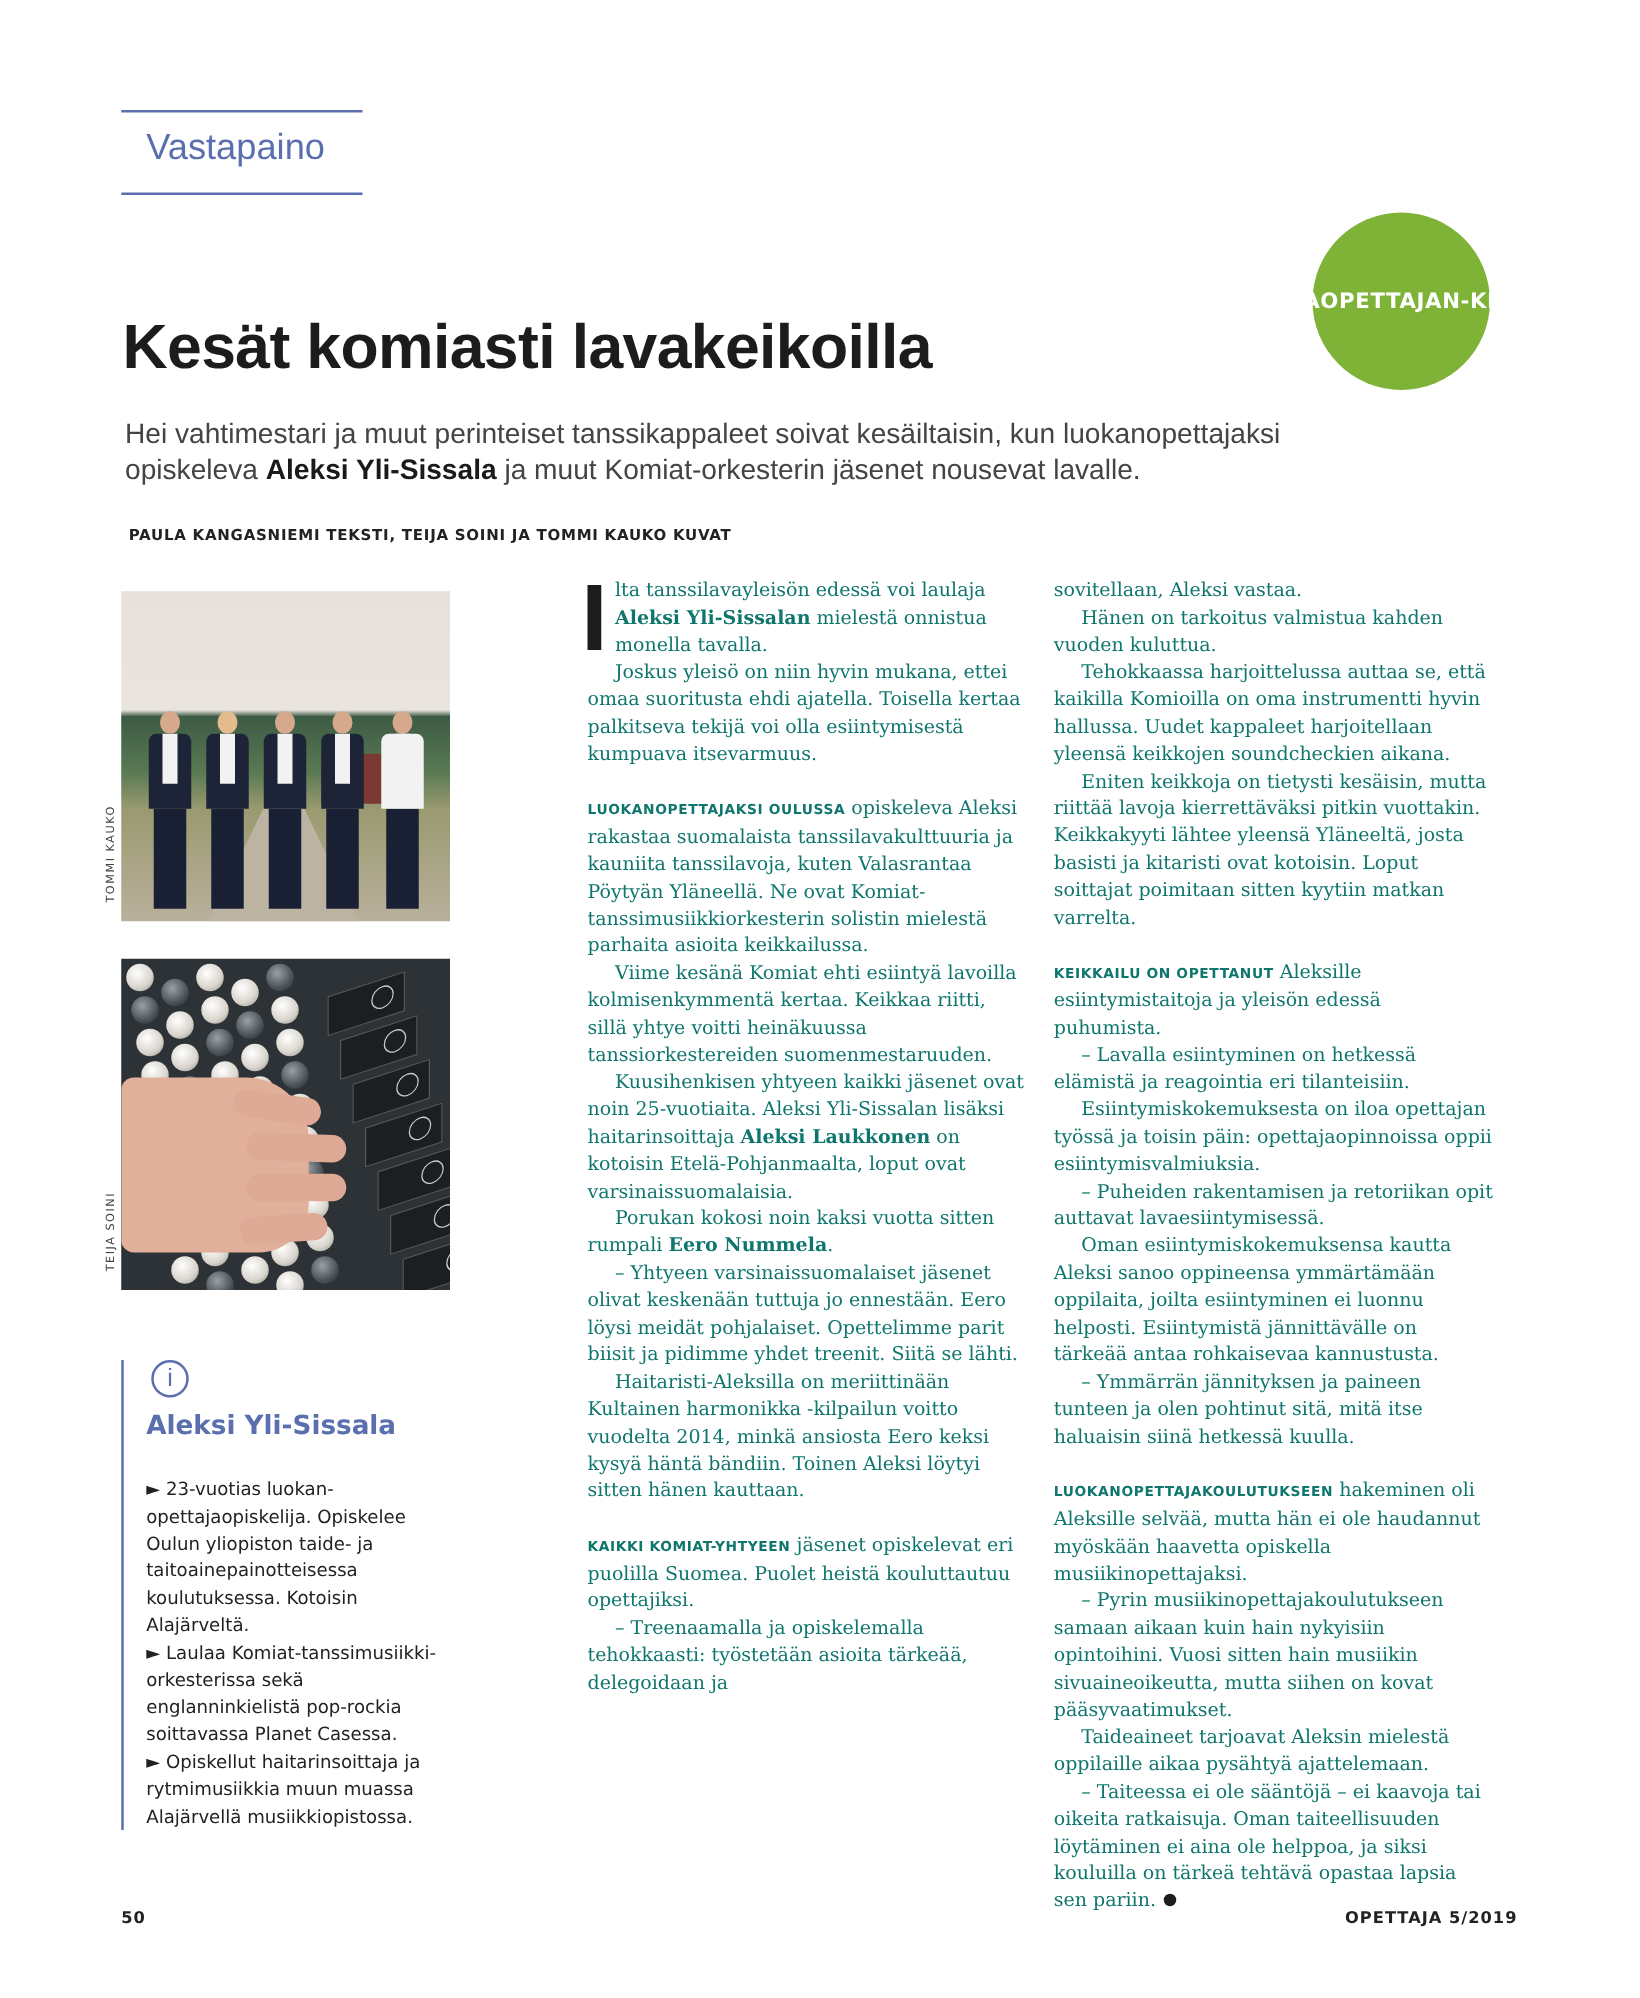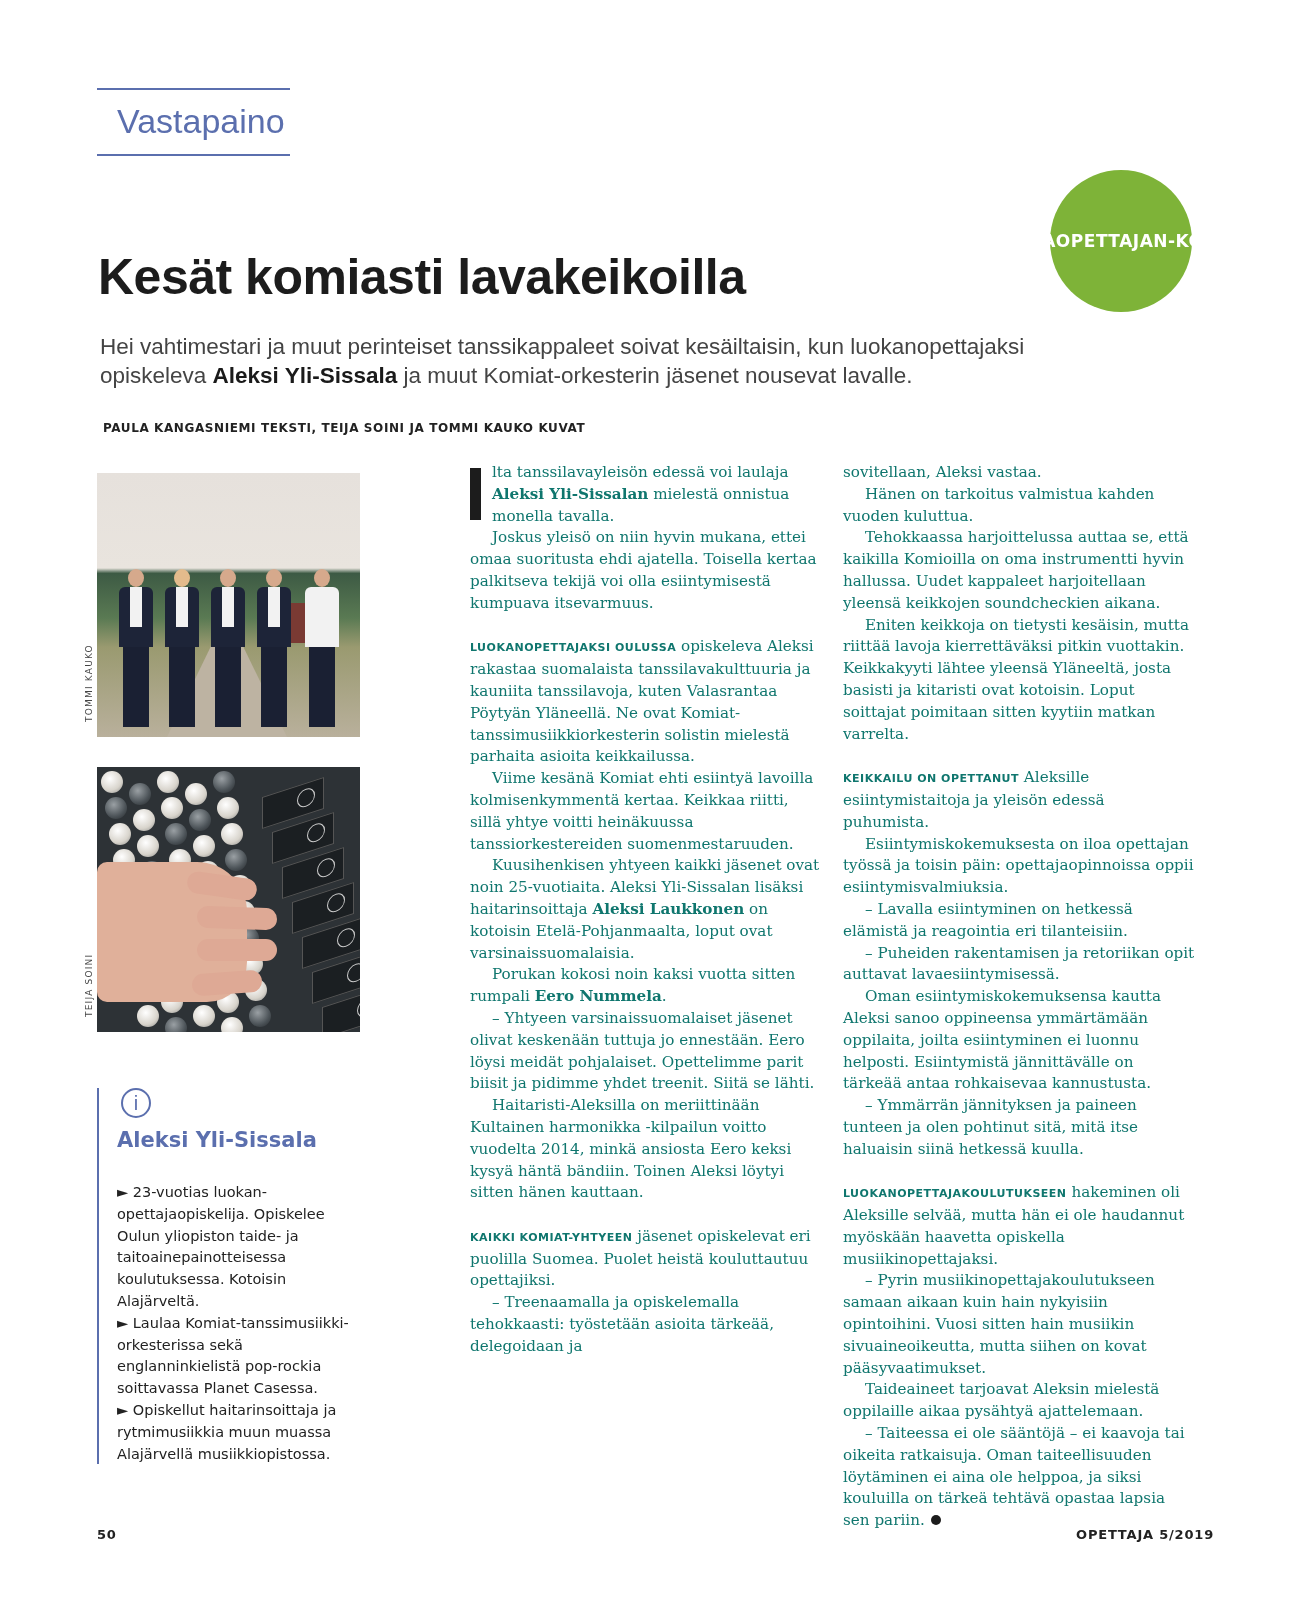--- a/index.html
+++ b/index.html
@@ -1,18 +1,18 @@
 <!DOCTYPE html>
 <html><head>
 <meta charset="utf-8">
 <style>
   html, body { margin: 0; padding: 0; background: #ffffff; }
   body { width: 1312px; height: 1598px; position: relative; overflow: hidden; font-family: "DejaVu Serif", serif; color: #222; }
   .section-label { position: absolute; left: 97px; top: 88px; width: 193px; height: 64px; border-top: 2px solid #5b6fae; border-bottom: 2px solid #5b6fae; }
-  .section-label span { position: absolute; left: 20px; top: 12px; font-family: "Liberation Sans", sans-serif; font-size: 34px; color: #5b6fae; }
+  .section-label span { position: absolute; left: 20px; top: 12px; font-family: "Liberation Sans", sans-serif; font-size: 29px; color: #5b6fae; }
   .theme-badge { position: absolute; left: 1050px; top: 170px; width: 142px; height: 142px; border-radius: 50%; background: #7eb338; display: flex; flex-direction: row; align-items: center; justify-content: center; }
   .theme-badge div { font-family: "DejaVu Sans", sans-serif; font-weight: bold; color: #fff; font-size: 17px; line-height: 27px; letter-spacing: 0.5px; }
   .title { position: absolute; left: 98px; top: 248px; font-family: "Liberation Sans", sans-serif; font-weight: bold; font-size: 50px; color: #1c1c1c; letter-spacing: -0.5px; }
   .lead { position: absolute; left: 100px; top: 332px; width: 960px; font-family: "Liberation Sans", sans-serif; font-size: 22.5px; line-height: 29px; color: #444; }
   .lead b { color: #1a1a1a; }
   .byline { position: absolute; left: 103px; top: 421px; font-family: "DejaVu Sans", sans-serif; font-weight: bold; font-size: 12px; letter-spacing: 0.6px; color: #222; }
   .photo { position: absolute; left: 97px; width: 263px; overflow: hidden; }
   .photo1 { top: 473px; height: 264px; background: linear-gradient(#e6e1dc 0%, #e9e4de 36%, #3d5a44 38%, #5a7a53 55%, #9a9a70 66%, #b9b09c 100%); }
   .photo2 { top: 767px; height: 265px; background: #2d3236; }
   .credit { position: absolute; font-family: "DejaVu Sans", sans-serif; font-size: 9px; letter-spacing: 1.2px; color: #444; transform: rotate(-90deg); transform-origin: left top; white-space: nowrap; }
@@ -47,21 +47,21 @@
 </head>
 <body>
 
 <div class="section-label">
   <span>Vastapaino</span>
 </div>
 
 <div class="theme-badge">
   <div>TEEMANA</div>
   <div>OPETTAJAN-</div>
-  <div>KOULUTUS</div>
+  <div>KEIKKAILU</div>
 </div>
 
 <h1 class="title" style="margin:0">Kesät komiasti lavakeikoilla</h1>
 <div class="lead"><span>Hei vahtimestari ja muut perinteiset tanssikappaleet soivat kesäiltaisin, kun luokanopettajaksi opiskeleva </span><b>Aleksi Yli-Sissala</b><span> ja muut Komiat-orkesterin jäsenet nousevat lavalle.</span></div>
 <div class="byline">PAULA KANGASNIEMI TEKSTI, TEIJA SOINI JA TOMMI KAUKO KUVAT</div>
 
 <div class="credit" style="left:84px; top:722px;">TOMMI KAUKO</div>
 <div class="photo photo1">
   <div style="position:absolute;left:70px;top:140px;width:0;height:0;border-left:60px solid transparent;border-right:60px solid transparent;border-bottom:124px solid #bdb3a2;"></div>
   <div style="position:absolute;left:160px;top:130px;width:60px;height:40px;background:#7a3a33;"></div>
@@ -185,22 +185,22 @@
   <p class="noind gap"><span class="kicker">KAIKKI KOMIAT-YHTYEEN</span><span> jäsenet opiskelevat eri puolilla Suomea. Puolet heistä kouluttautuu opettajiksi.</span></p>
   <p>– Treenaamalla ja opiskelemalla tehokkaasti: työstetään asioita tärkeää, delegoidaan ja</p>
 </div>
 
 <div class="col col2">
   <p class="noind">sovitellaan, Aleksi vastaa.</p>
   <p>Hänen on tarkoitus valmistua kahden vuoden kuluttua.</p>
   <p>Tehokkaassa harjoittelussa auttaa se, että kaikilla Komioilla on oma instrumentti hyvin hallussa. Uudet kappaleet harjoitellaan yleensä keikkojen soundcheckien aikana.</p>
   <p>Eniten keikkoja on tietysti kesäisin, mutta riittää lavoja kierrettäväksi pitkin vuottakin. Keikkakyyti lähtee yleensä Yläneeltä, josta basisti ja kitaristi ovat kotoisin. Loput soittajat poimitaan sitten kyytiin matkan varrelta.</p>
   <p class="noind gap"><span class="kicker">KEIKKAILU ON OPETTANUT</span><span> Aleksille esiintymistaitoja ja yleisön edessä puhumista.</span></p>
+  <p>– Lavalla esiintyminen on hetkessä elämistä ja reagointia eri tilanteisiin.</p>
   <p>Esiintymiskokemuksesta on iloa opettajan työssä ja toisin päin: opettajaopinnoissa oppii esiintymisvalmiuksia.</p>
-  <p>– Lavalla esiintyminen on hetkessä elämistä ja reagointia eri tilanteisiin.</p>
   <p>– Puheiden rakentamisen ja retoriikan opit auttavat lavaesiintymisessä.</p>
   <p>Oman esiintymiskokemuksensa kautta Aleksi sanoo oppineensa ymmärtämään oppilaita, joilta esiintyminen ei luonnu helposti. Esiintymistä jännittävälle on tärkeää antaa rohkaisevaa kannustusta.</p>
   <p>– Ymmärrän jännityksen ja paineen tunteen ja olen pohtinut sitä, mitä itse haluaisin siinä hetkessä kuulla.</p>
   <p class="noind gap"><span class="kicker">LUOKANOPETTAJAKOULUTUKSEEN</span><span> hakeminen oli Aleksille selvää, mutta hän ei ole haudannut myöskään haavetta opiskella musiikinopettajaksi.</span></p>
   <p>– Pyrin musiikinopettajakoulutukseen samaan aikaan kuin hain nykyisiin opintoihini. Vuosi sitten hain musiikin sivuaineoikeutta, mutta siihen on kovat pääsyvaatimukset.</p>
   <p>Taideaineet tarjoavat Aleksin mielestä oppilaille aikaa pysähtyä ajattelemaan.</p>
   <p><span>– Taiteessa ei ole sääntöjä – ei kaavoja tai oikeita ratkaisuja. Oman taiteellisuuden löytäminen ei aina ole helppoa, ja siksi kouluilla on tärkeä tehtävä opastaa lapsia sen pariin.</span><span class="endmark"></span></p>
 </div>
 
 <div class="folio" style="left:97px;">50</div>

